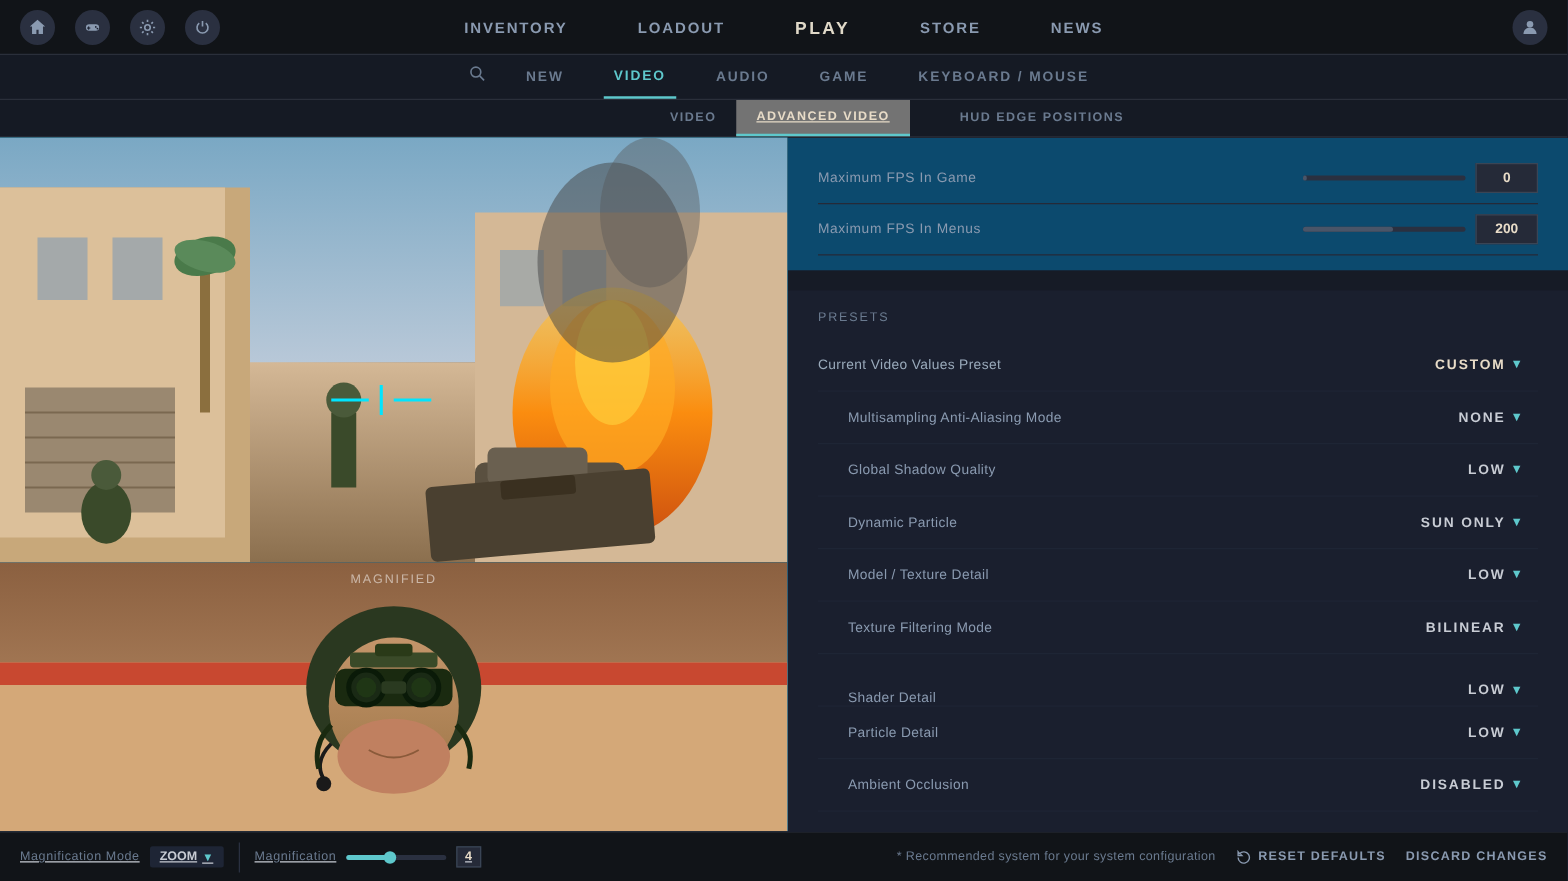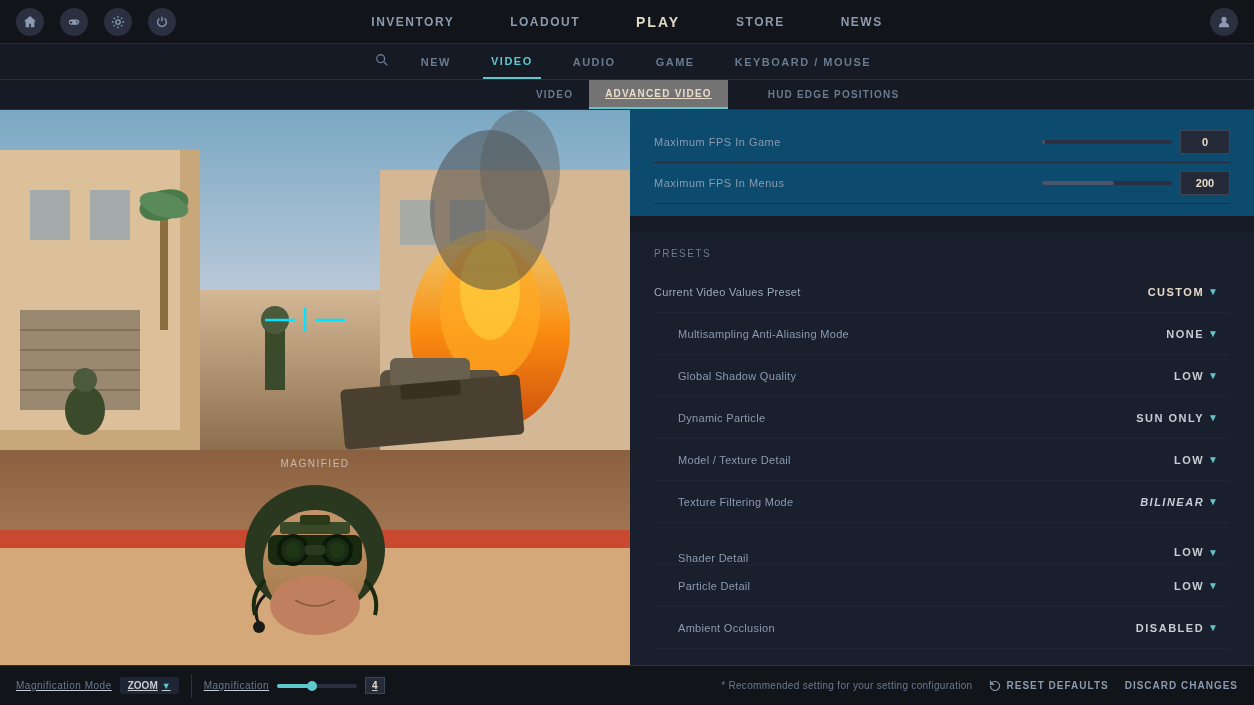--- a/index.html
+++ b/index.html
@@ -647,21 +647,21 @@
             <div style="display: flex; align-items: center; justify-content: space-between; height: 42px; border-bottom: 1px solid rgb(30, 37, 53); padding-left: 24px;">
               <span style="font-size: 11px; color: rgb(138, 154, 176); letter-spacing: 0.3px;">Model / Texture Detail</span>
               <div style="display: flex; align-items: center; gap: 4px; cursor: pointer; padding: 6px 12px;">
                 <span style="font-size: 11px; font-weight: 700; letter-spacing: 1.5px; text-transform: uppercase; color: rgb(200, 204, 212);">LOW</span>
                 <span style="color: rgb(94, 200, 204); font-size: 10px;">▼</span>
               </div>
             </div>
             <div style="display: flex; align-items: center; justify-content: space-between; height: 42px; border-bottom: 1px solid rgb(30, 37, 53); padding-left: 24px;">
               <span style="font-size: 11px; color: rgb(138, 154, 176); letter-spacing: 0.3px;">Texture Filtering Mode</span>
               <div style="display: flex; align-items: center; gap: 4px; cursor: pointer; padding: 6px 12px;">
-                <span style="font-size: 11px; font-weight: 700; letter-spacing: 1.5px; text-transform: uppercase; color: rgb(200, 204, 212); font-style: italic;">BILINEAR</span>
+                <span style="font-size: 11px; font-weight: 700; letter-spacing: 1.5px; text-transform: uppercase; color: rgb(200, 204, 212);">BILINEAR</span>
                 <span style="color: rgb(94, 200, 204); font-size: 10px;">▼</span>
               </div>
             </div>
             <div style="display: flex; align-items: flex-end; justify-content: space-between; height: 42px; border-bottom: 1px solid rgb(30, 37, 53); padding-left: 24px;">
               <span style="font-size: 11px; color: rgb(138, 154, 176); letter-spacing: 0.3px;">Shader Detail</span>
               <div style="display: flex; align-items: center; gap: 4px; cursor: pointer; padding: 6px 12px;">
                 <span style="font-size: 11px; font-weight: 700; letter-spacing: 1.5px; text-transform: uppercase; color: rgb(200, 204, 212);">LOW</span>
                 <span style="color: rgb(94, 200, 204); font-size: 10px;">▼</span>
               </div>
             </div>
@@ -715,21 +715,21 @@
         <div class="mag-slider">
           <div class="mag-slider-fill"></div>
           <div class="mag-slider-thumb"></div>
         </div>
         <div class="mag-num">4</div>
       </div>
     </div>
   </div>
 
   <div class="bottom-right">
-    <span class="recommended-text">* Recommended setting for your setting configuration</span>
+    <span class="recommended-text">* Recommended system for your system configuration</span>
     <div class="reset-btn">
       <svg width="12" height="12" viewBox="0 0 16 16" fill="none" stroke="#8a9ab0" stroke-width="1.5">
         <path d="M2 8a6 6 0 1 0 1.5-4L2 2v4h4L4.5 4.5"></path>
       </svg>
       <span>RESET DEFAULTS</span>
     </div>
     <span class="discard-btn">DISCARD CHANGES</span>
   </div>
 </div>
 

